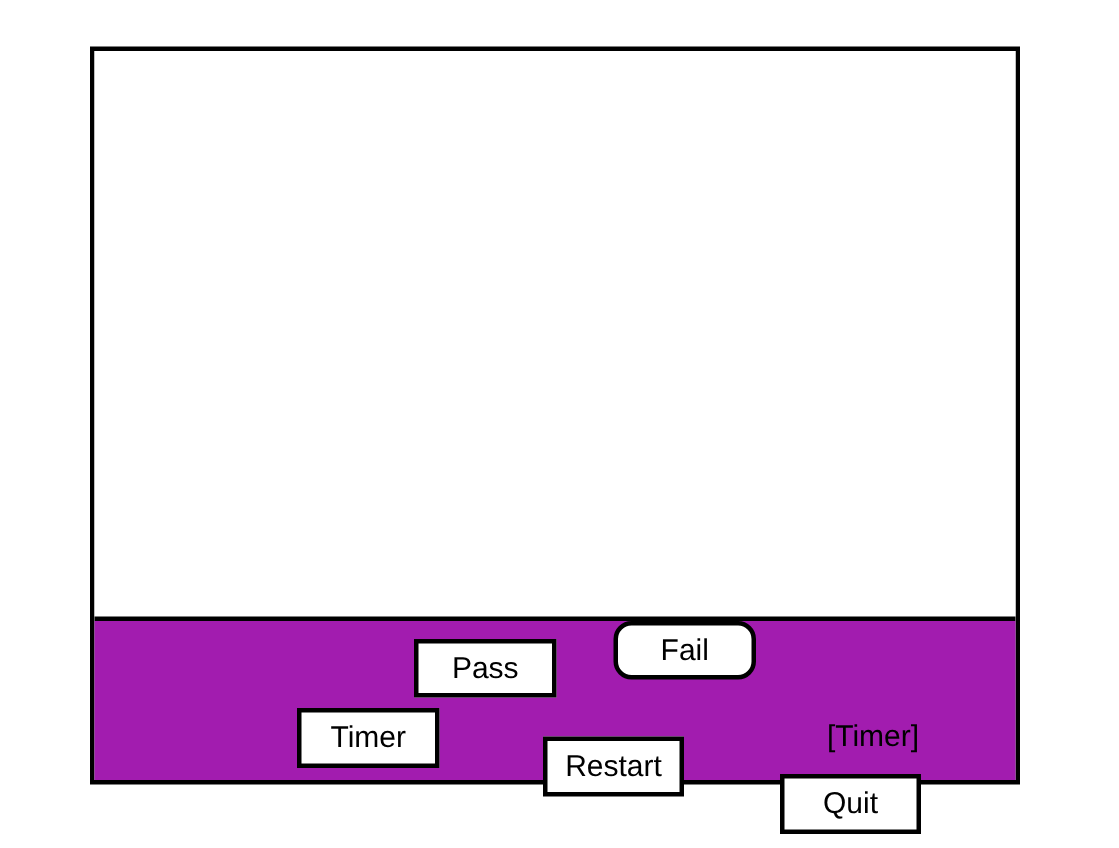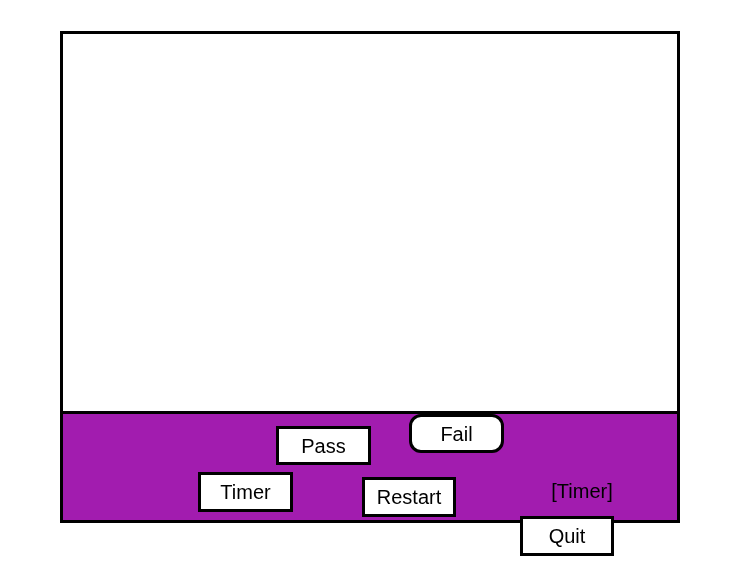--- a/index.html
+++ b/index.html
@@ -65,21 +65,21 @@
     padding: 0;
     margin: 0;
     display: flex;
     align-items: center;
     justify-content: center;
     cursor: pointer;
   }
   .btn-pass    { left: 213px; top: 12px; width: 95px; height: 39px; }
   .btn-fail    { left: 346px; top: 0; width: 95px; height: 39px; border-radius: 12px; }
   .btn-next    { left: 135px; top: 58px; width: 95px; height: 40px; }
-  .btn-restart { left: 299px; top: 63px; width: 94px; height: 40px; }
+  .btn-restart { left: 299px; top: 77px; width: 94px; height: 40px; }
   .btn-quit    { left: 457px; top: 58px; width: 94px; height: 40px; margin-top: 44px; }
   .timer-label {
     position: absolute;
     left: 469px;
     top: 19px;
     width: 100px;
     height: 25px;
     line-height: 25px;
     text-align: center;
     font-size: 20px;

